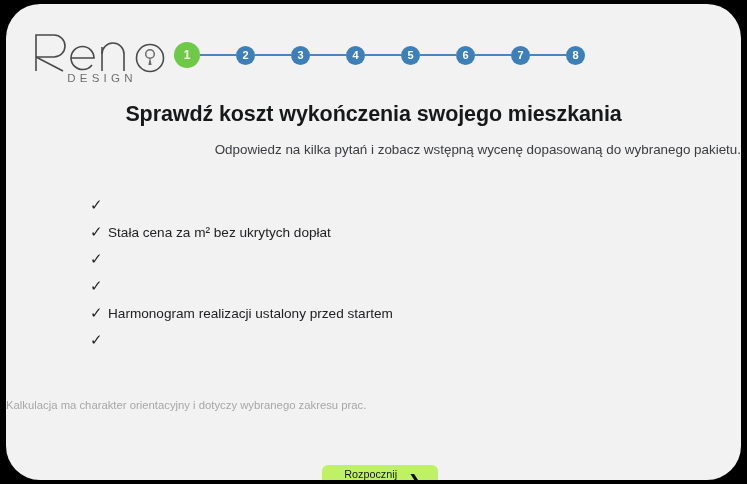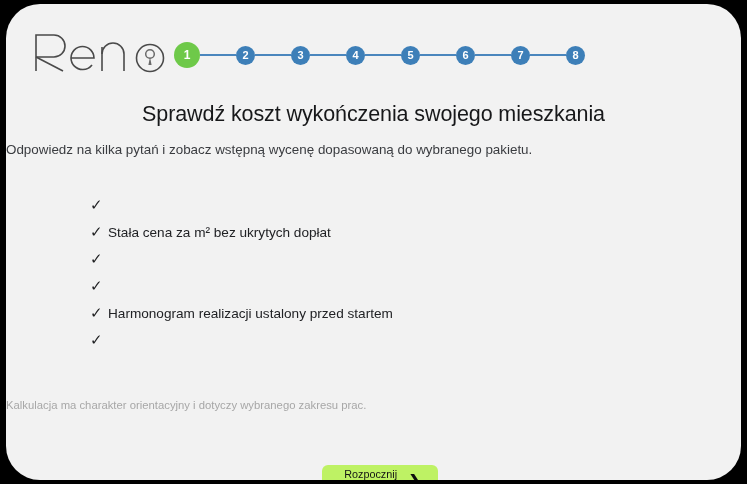--- a/index.html
+++ b/index.html
@@ -87,30 +87,30 @@
   .c-rest  { width: 36px; }
 
   
   #headline {
     position: absolute;
     left: 0;
     top: 98px;
     width: 735px;
     text-align: center;
     font-size: 21.5px;
-    font-weight: normal;
+    font-weight: bold;
     color: #17181a;
     letter-spacing: -0.1px;
   }
   #subhead {
     position: absolute;
     left: 0;
     top: 138px;
     width: 735px;
-    text-align: left;
+    text-align: right;
     font-size: 13.4px;
     color: #3a3c40;
   }
 
   
   #benefits {
     position: absolute;
     left: 84px;
     top: 193px;
     width: 460px;
@@ -190,20 +190,21 @@
         <path d="M39 28 L62 28 A11.5 11.5 0 0 0 50.5 16.5 A11.5 11.5 0 0 0 39 28 A11.5 11.5 0 0 0 50.5 39.5 A11.5 11.5 0 0 0 60 35"></path>
         <path d="M70 41 L70 17"></path>
         <path d="M70 24 A11 11 0 0 1 92 24 L92 41"></path>
         <circle cx="118" cy="28" r="13.5"></circle>
       </g>
       <g fill="none" stroke="#6a6a6a" stroke-width="1.5">
         <circle cx="118" cy="24" r="4.3"></circle>
         <path d="M118 27 L116.4 35 L119.6 35 Z" fill="#6a6a6a" stroke="none"></path>
       </g>
     </svg>
+    <div id="logo-sub">DESIGN</div>
   </div>
 
   <div id="stepper">
     <div class="step active">1</div>
     <div class="connector c-first"></div>
     <div class="step idle">2</div>
     <div class="connector c-rest"></div>
     <div class="step idle">3</div>
     <div class="connector c-rest"></div>
     <div class="step idle">4</div>

